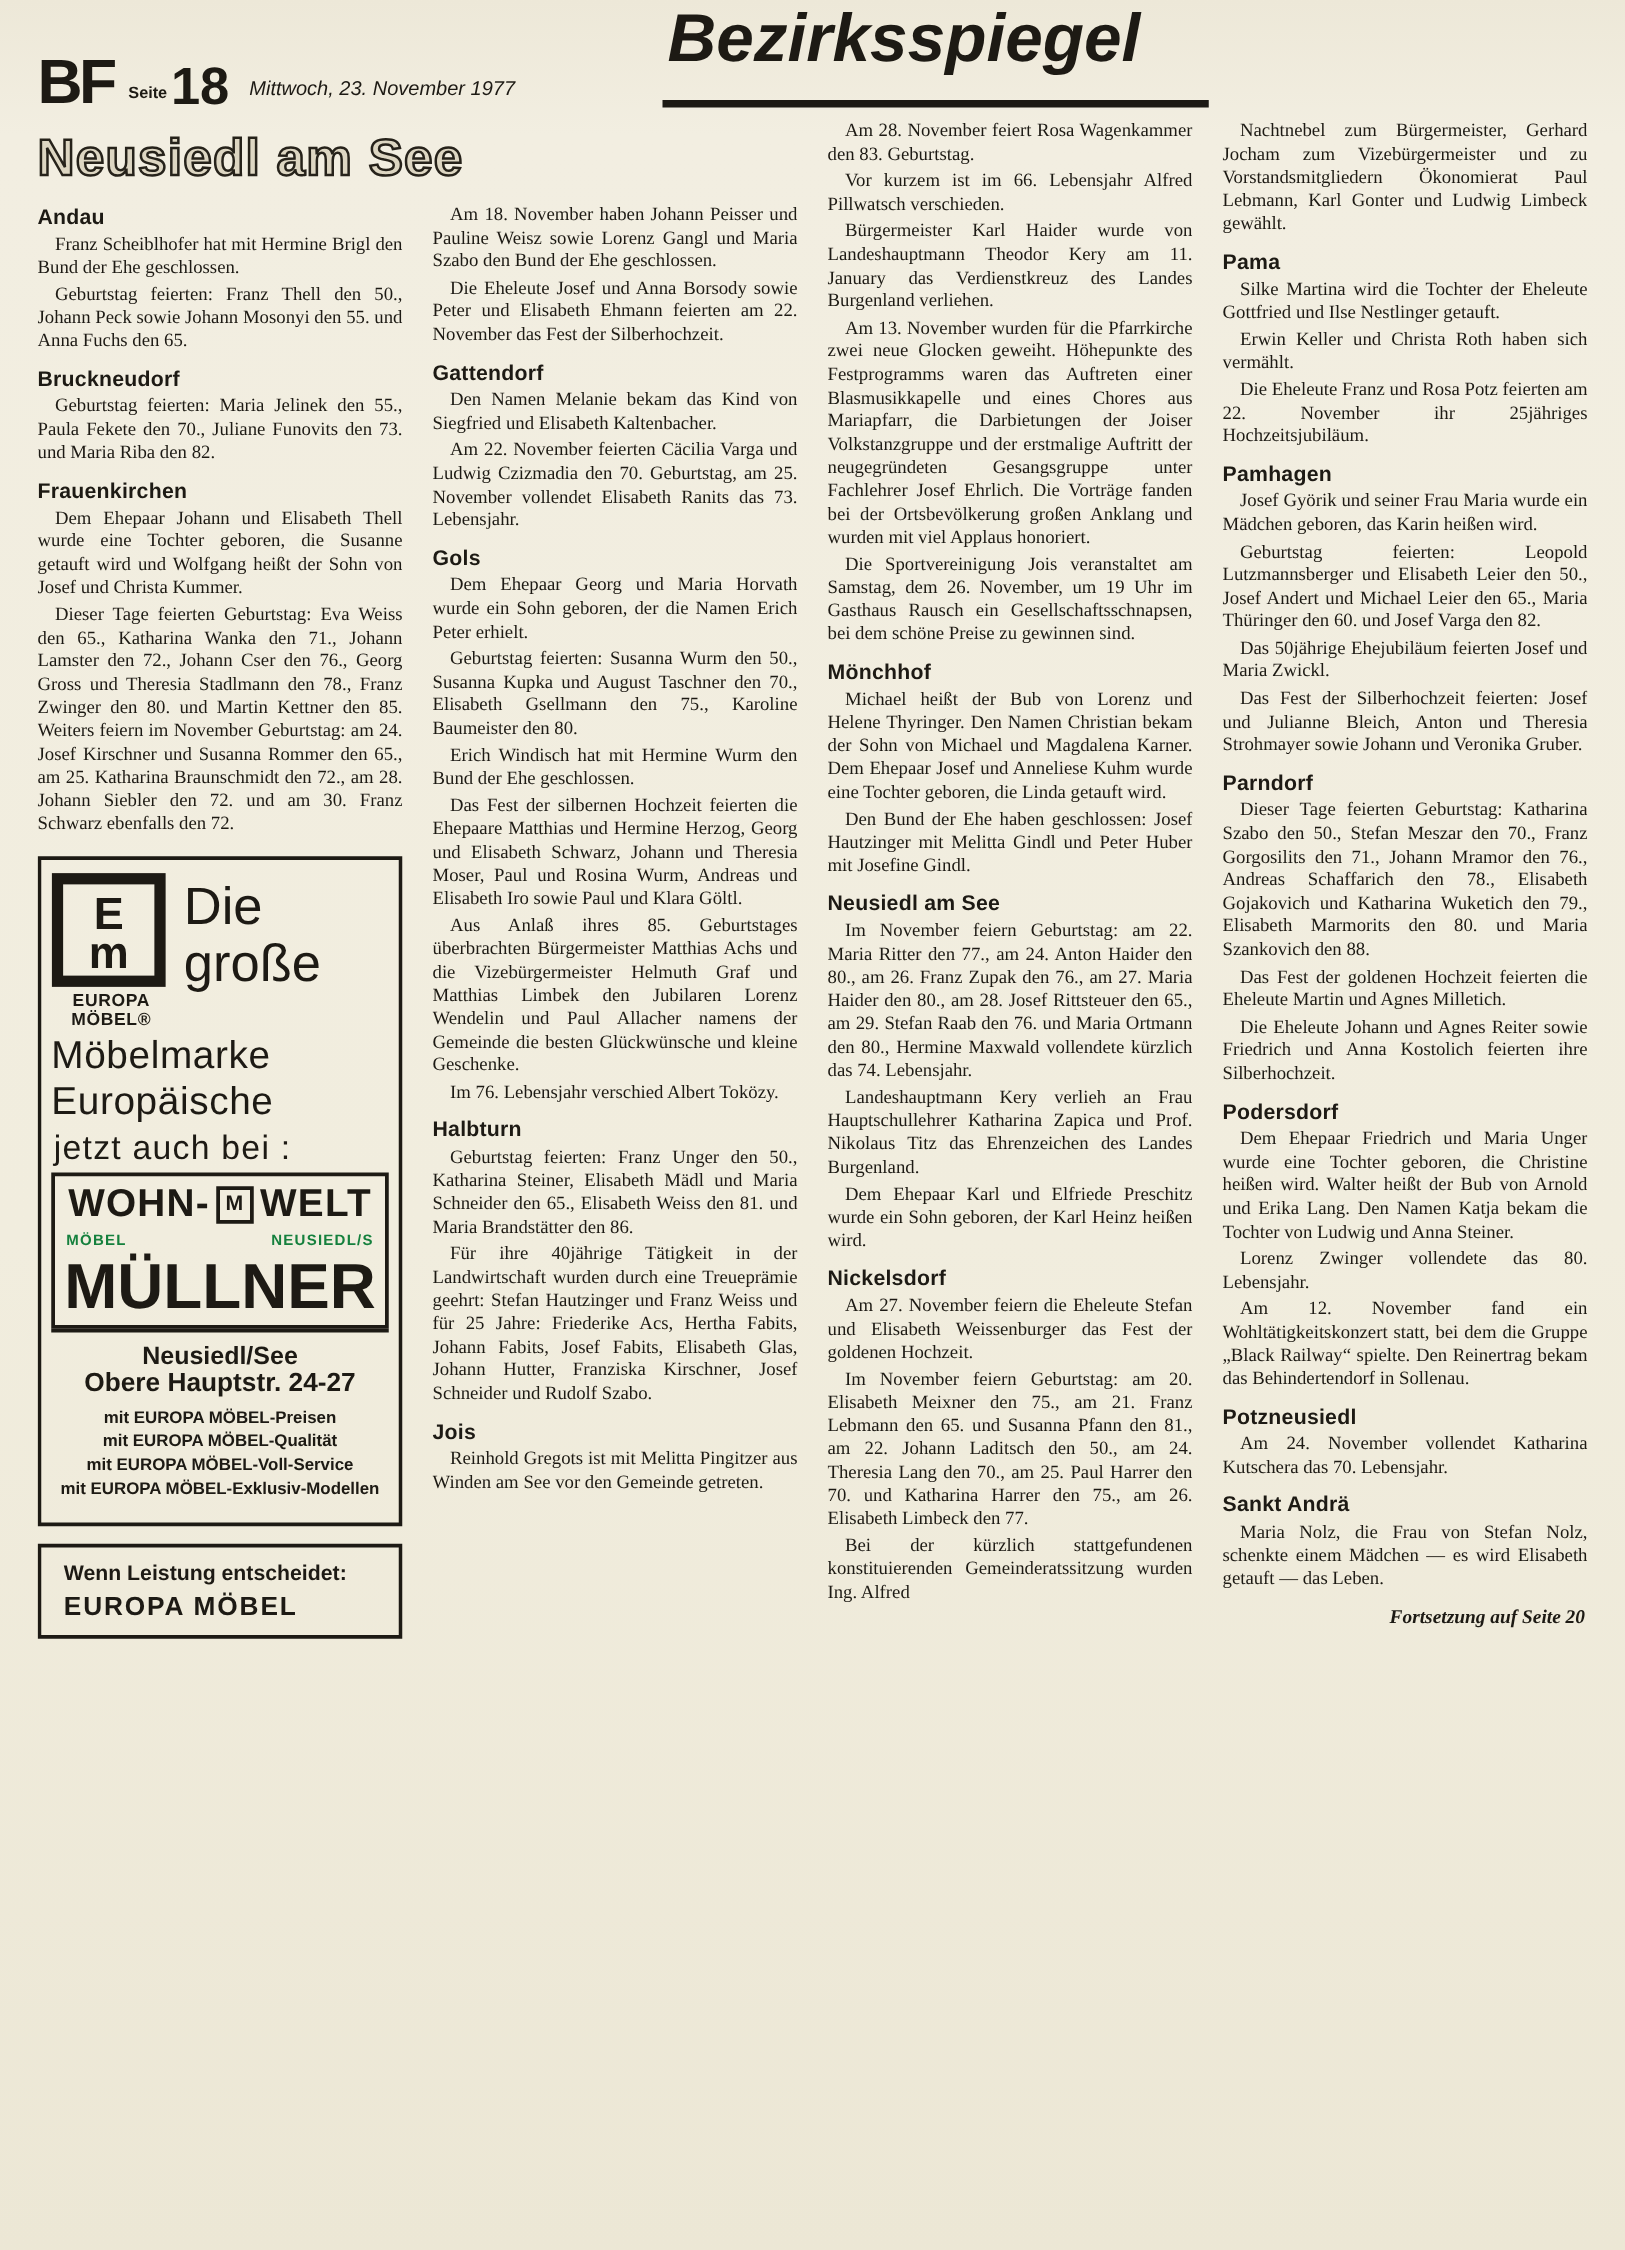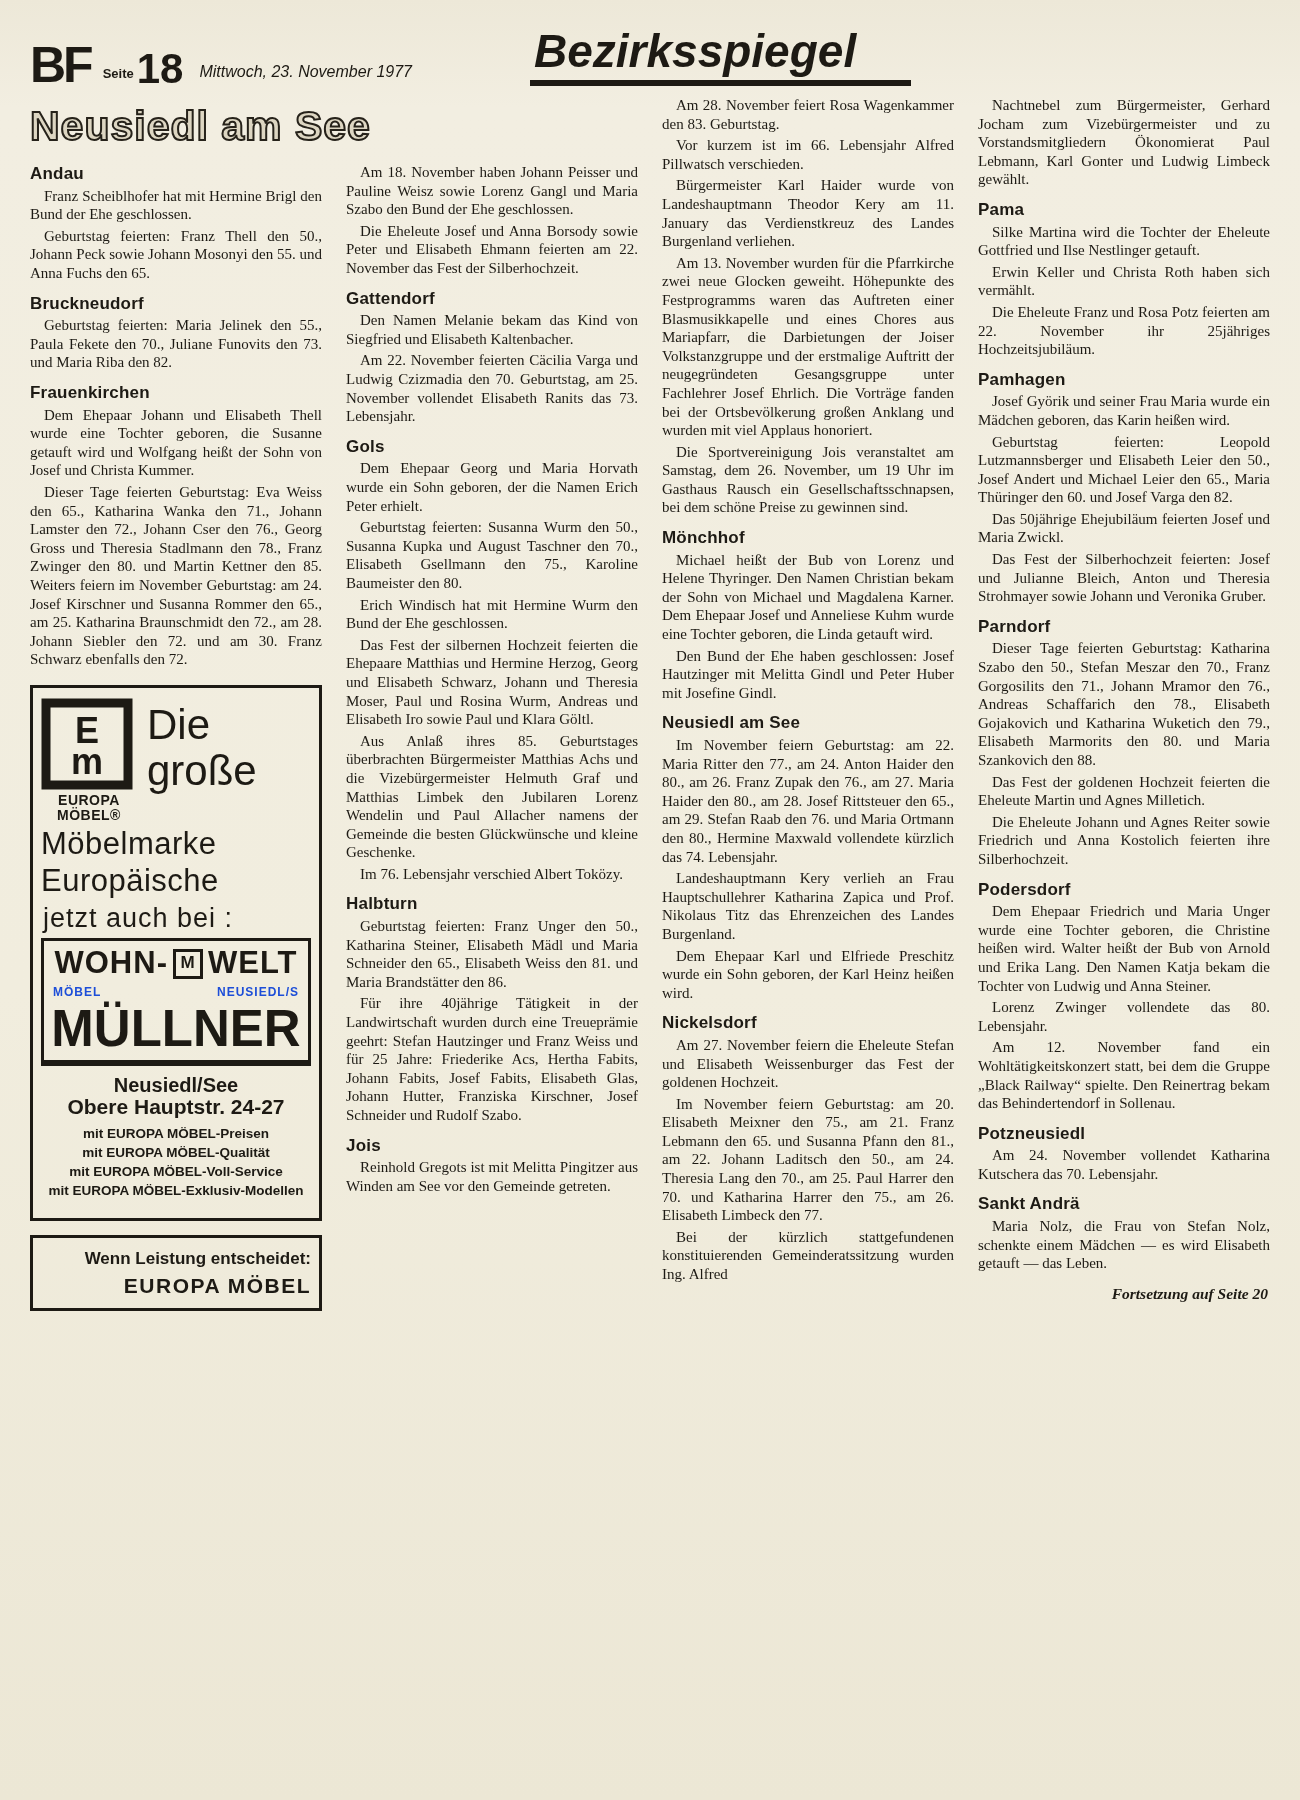--- a/index.html
+++ b/index.html
@@ -18,22 +18,22 @@
   .bf-logo {
     font-family:"Liberation Sans", sans-serif; font-weight:900;
     font-size:50px; line-height:.85; letter-spacing:-3px;
   }
   .seite-group { display:flex; align-items:flex-end; margin-left:12px; }
   .seite-label { font-family:"Liberation Sans", sans-serif; font-weight:700; font-size:13px; margin-bottom:5px; }
   .page-number { font-family:"Liberation Sans", sans-serif; font-weight:900; font-size:42px; line-height:.82; margin-left:3px; }
   .date-line { font-family:"Liberation Sans", sans-serif; font-style:italic; font-size:16px; margin-left:16px; margin-bottom:5px; }
   .masthead-title {
     font-family:"Liberation Sans", sans-serif; font-weight:900; font-style:italic;
-    font-size:46px; line-height:1; margin-left:118px;
-    border-bottom:6px solid #1d1a14; padding:0 55px 6px 4px;
+    font-size:54px; line-height:1; margin-left:118px;
+    border-bottom:6px solid #1d1a14; padding:0 55px 22px 4px;
   }
 
   
   .content {
     display:grid;
     grid-template-columns:repeat(4, 1fr);
     grid-template-rows:auto 1fr;
     column-gap:24px;
     margin-top:10px;
     height:1668px;
@@ -83,35 +83,35 @@
     font-weight:700; font-size:31px; letter-spacing:1px;
   }
   .m-logo {
     width:30px; height:30px; border:3px solid #1d1a14;
     display:flex; align-items:center; justify-content:center;
     font-weight:900; font-size:17px; flex:0 0 auto;
   }
   .store-sub-row {
     display:flex; justify-content:space-between;
     font-weight:700; font-size:12px; letter-spacing:1px;
-    margin-top:4px; padding:0 3px; color:#1d4ed8;
+    margin-top:4px; padding:0 3px; color:#15803d;
   }
   .store-big-name {
     font-weight:900; font-size:51px; line-height:1; text-align:center;
     letter-spacing:0; margin-top:2px;
   }
   .ad-address { border-top:3px solid #1d1a14; border-right:none; margin:0; padding:10px 4px 6px 4px; text-align:center; border-left:none; }
   .address-town { font-weight:800; font-size:20px; }
   .address-street { font-weight:800; font-size:21px; margin-top:3px; }
   .ad-features { margin-top:8px; }
   .ad-feature { font-weight:700; font-size:13.5px; line-height:19px; }
 
   .ad-slogan {
-    border:3px solid #1d1a14; margin-top:14px; padding:12px 8px;
-    text-align:right; font-family:"Liberation Sans", sans-serif;
+    border:3px solid #1d1a14; margin-top:14px; padding:12px 18px;
+    text-align:left; font-family:"Liberation Sans", sans-serif;
   }
   .ad-slogan-line1 { font-weight:700; font-size:17px; }
   .ad-slogan-line2 { font-weight:700; font-size:21px; letter-spacing:1.5px; margin-top:8px; }
 </style>
 </head>
 <body>
 
 <div class="page">
 
   <div class="masthead">

